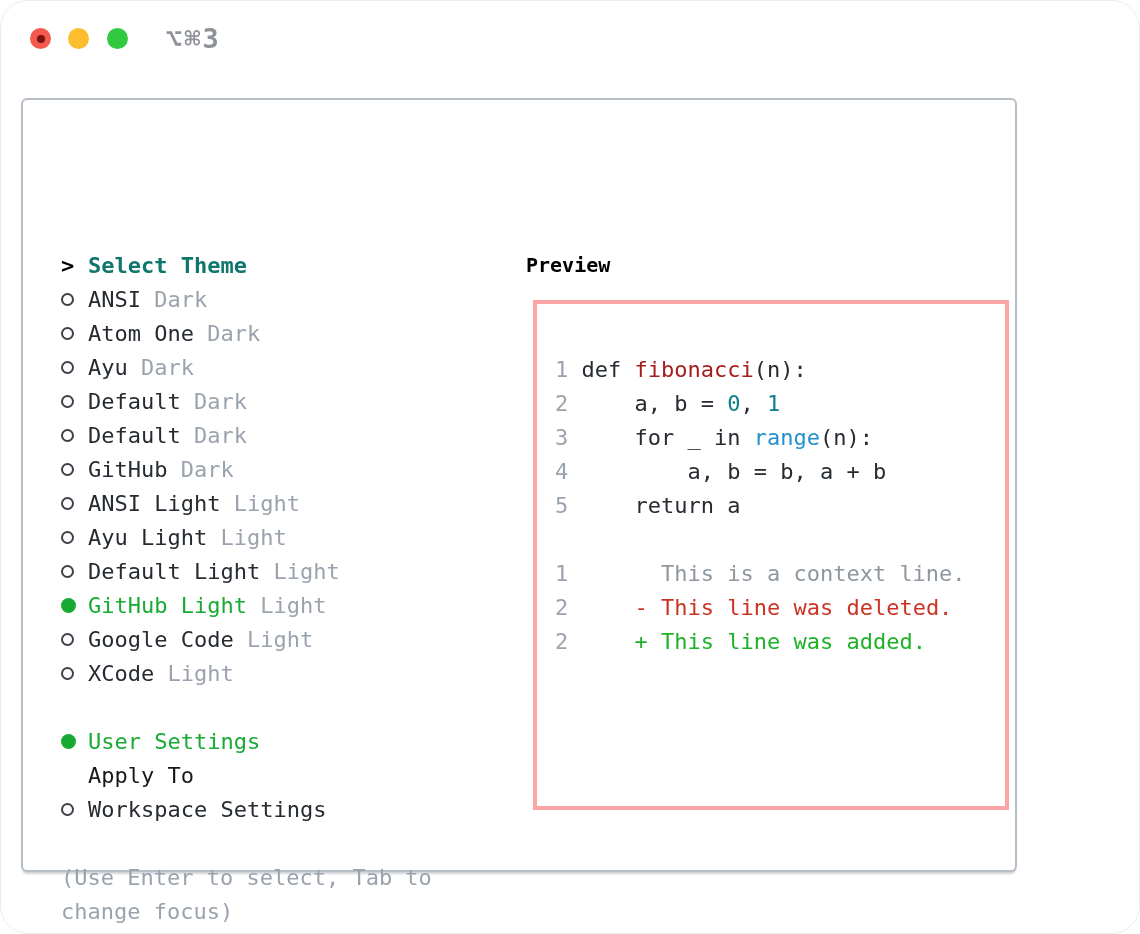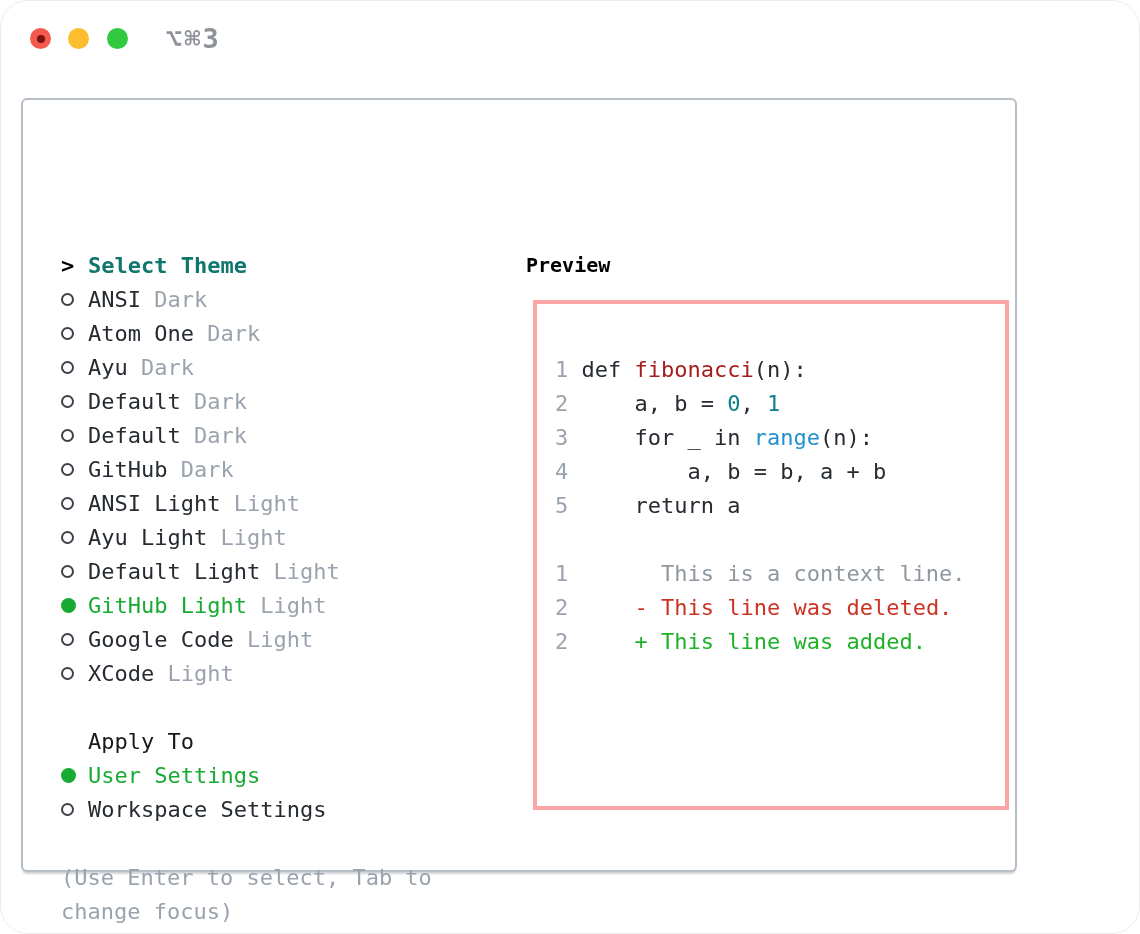--- a/index.html
+++ b/index.html
@@ -77,22 +77,22 @@
         <div class="row"><span class="bullet"><span class="ring"></span></span><span class="">GitHub</span><span class="tag"> Dark</span></div>
         <div class="row"><span class="bullet"><span class="ring"></span></span><span class="">ANSI Light</span><span class="tag"> Light</span></div>
         <div class="row"><span class="bullet"><span class="ring"></span></span><span class="">Ayu Light</span><span class="tag"> Light</span></div>
         <div class="row"><span class="bullet"><span class="ring"></span></span><span class="">Default Light</span><span class="tag"> Light</span></div>
         <div class="row"><span class="bullet"><span class="dot"></span></span><span class="sel">GitHub Light</span><span class="tag"> Light</span></div>
         <div class="row"><span class="bullet"><span class="ring"></span></span><span class="">Google Code</span><span class="tag"> Light</span></div>
         <div class="row"><span class="bullet"><span class="ring"></span></span><span class="">XCode</span><span class="tag"> Light</span></div>
       </div>
 
     <div class="apply-block" id="apply-block">
+        <div class="row"><span class="bullet"><span class="dot"></span></span><span class="sel">User Settings</span></div>
         <div class="row"><span class="bullet"></span><span class="subhdr">Apply To</span></div>
-        <div class="row"><span class="bullet"><span class="dot"></span></span><span class="sel">User Settings</span></div>
         <div class="row"><span class="bullet"><span class="ring"></span></span><span class="">Workspace Settings</span></div>
       </div>
 
     <div class="hint-block">
       <div class="row">(Use Enter to select, Tab to</div>
       <div class="row">change focus)</div>
     </div>
 
     <div class="preview-title">Preview</div>
 

